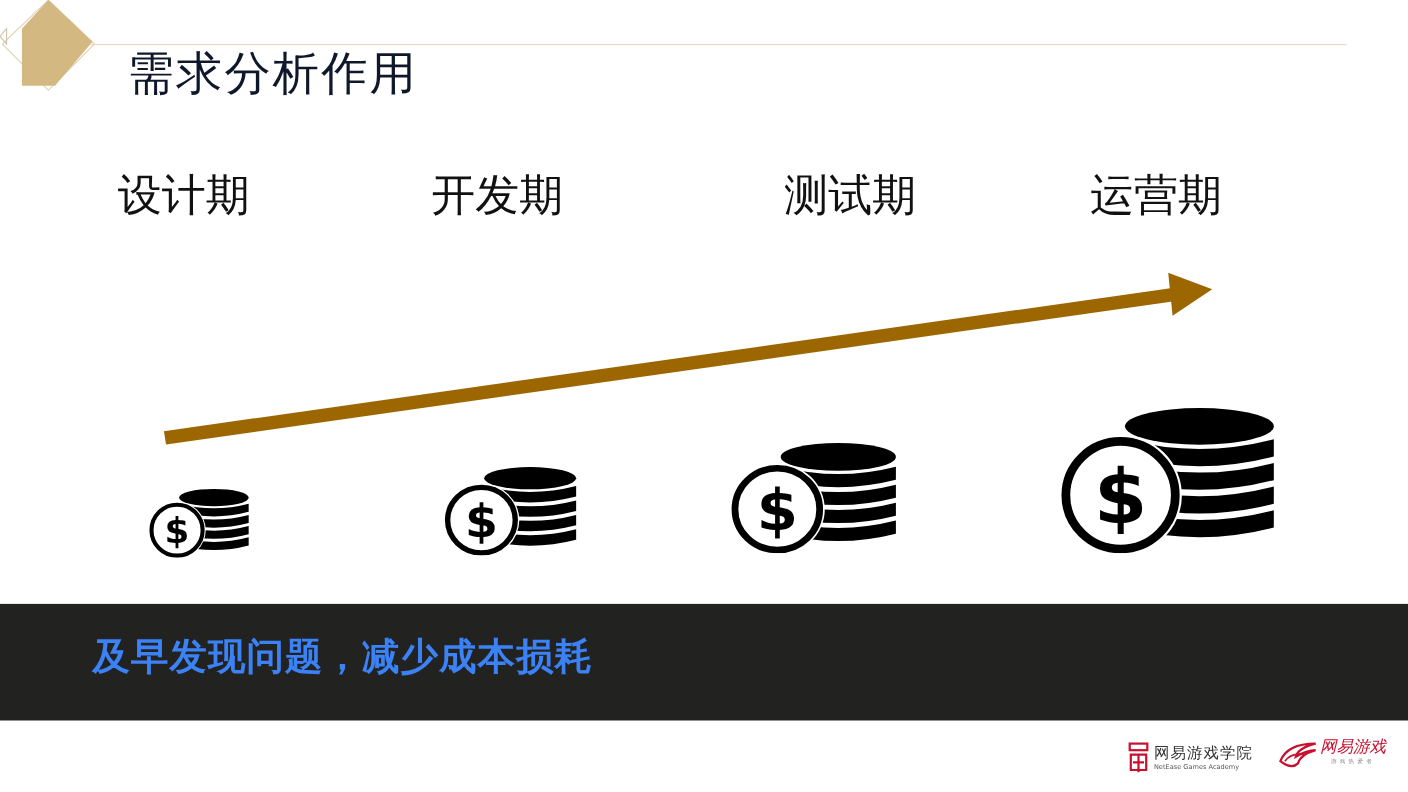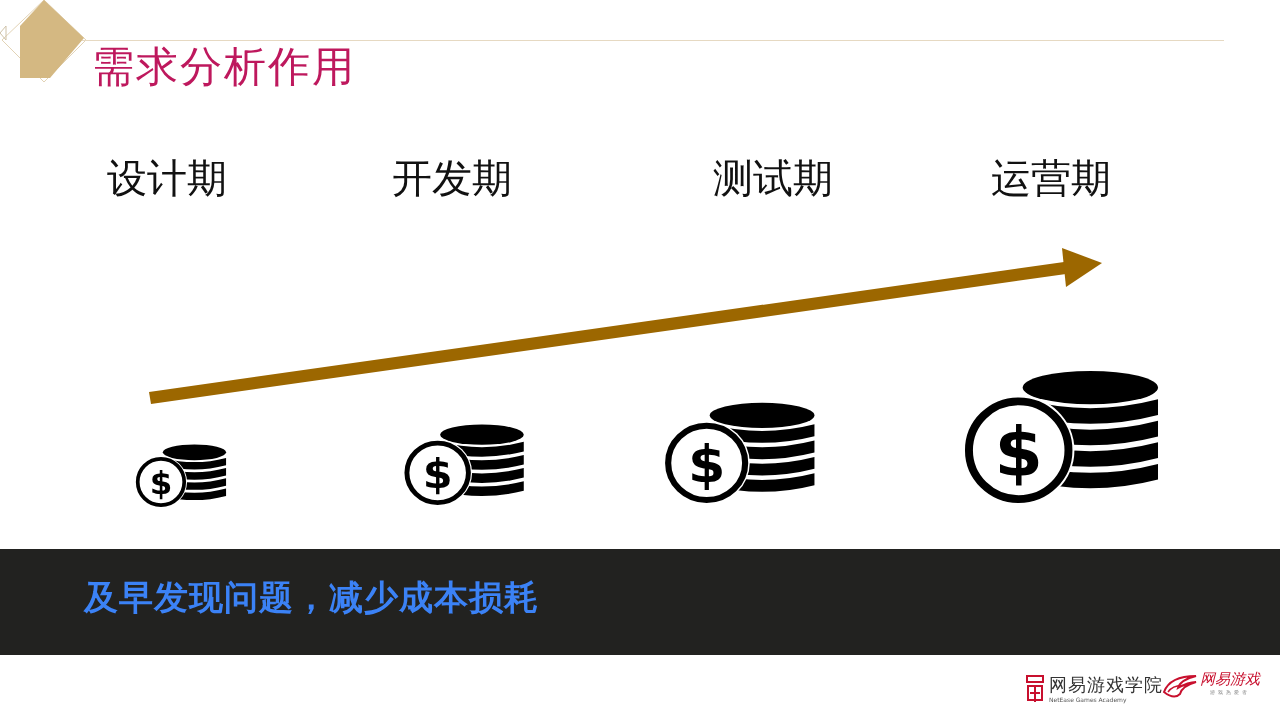--- a/index.html
+++ b/index.html
@@ -3,41 +3,41 @@
   <meta charset="utf-8">
   <style>
     html, body { margin: 0; padding: 0; }
     body {
       width: 1280px; height: 720px; position: relative; overflow: hidden;
       background: #ffffff;
       font-family: "DejaVu Sans", "Liberation Sans", sans-serif;
     }
     .abs { position: absolute; }
     .title {
-      left: 92px; top: 46px; font-size: 42px; color: #be185d;
+      left: 116px; top: 46px; font-size: 42px; color: #0f172a;
       font-weight: 300; letter-spacing: 2px; line-height: 1;
     }
     .header-line {
       left: 82px; top: 40px; width: 1142px; height: 1px; background: #e6d9c2;
     }
     .phase {
       font-size: 40px; font-weight: normal; color: #111; line-height: 1;
       top: 158px;
     }
     .banner {
       left: 0; top: 549px; width: 1280px; height: 106px; background: #222220;
     }
     .banner-text {
       left: 84px; top: 580px; font-size: 34px; font-weight: bold; color: #3b82f6;
       letter-spacing: 1px; line-height: 1;
     }
     .logo-academy {
       left: 1025px; top: 674px; display: flex; align-items: center; gap: 4px;
     }
-    .logo-academy .cn { font-size: 18px; color: #333; line-height: 1; letter-spacing: 1px; }
+    .logo-academy .cn { font-size: 14px; color: #333; line-height: 1; letter-spacing: 1px; }
     .logo-academy .en { font-size: 6px; color: #555; line-height: 1; margin-top: 3px; }
     .logo-games {
       left: 1160px; top: 672px; display: flex; align-items: flex-start;
     }
     .logo-games .cn { font-size: 15px; color: #c8102e; font-style: italic; line-height: 1; }
     .logo-games .sub { font-size: 5px; color: #888; letter-spacing: 3px; margin-top: 2px; text-align: center; }
     svg { display: block; }
   </style>
 </head>
 <body>

